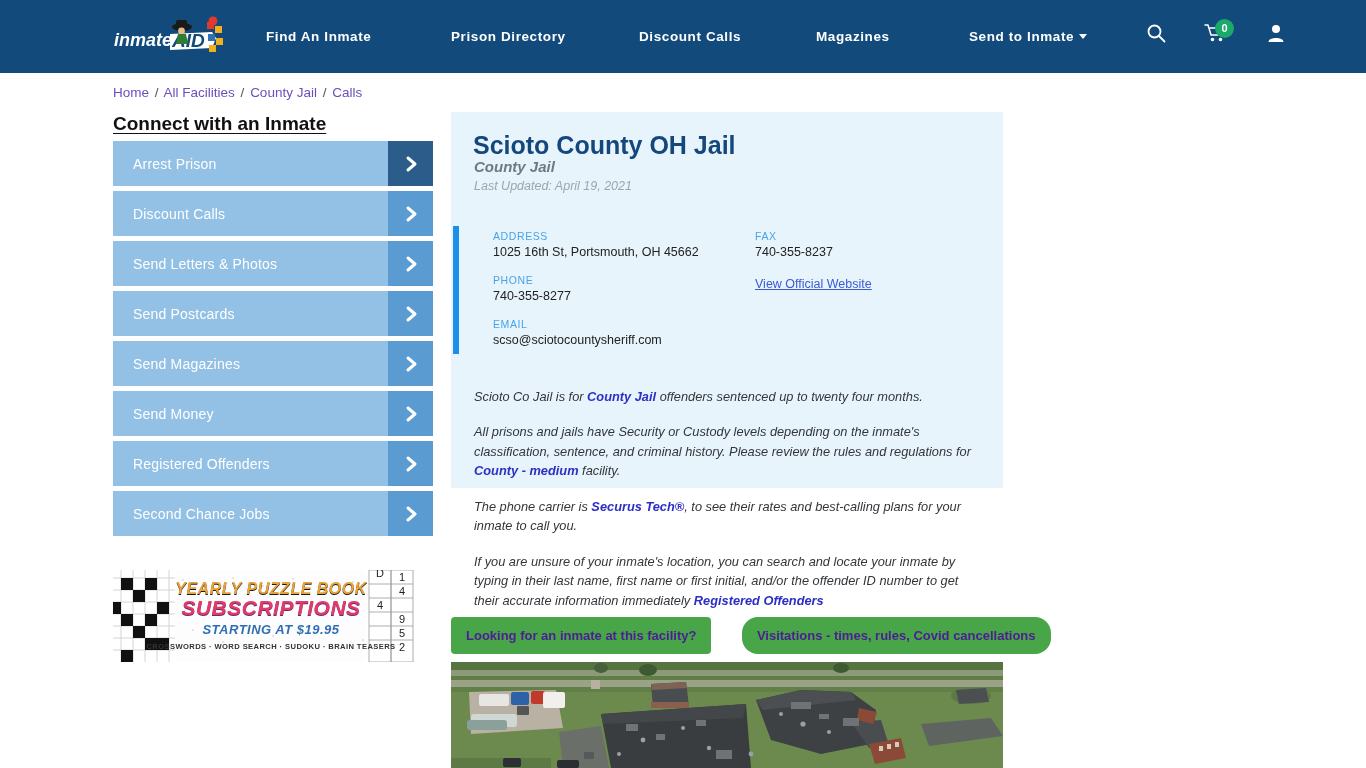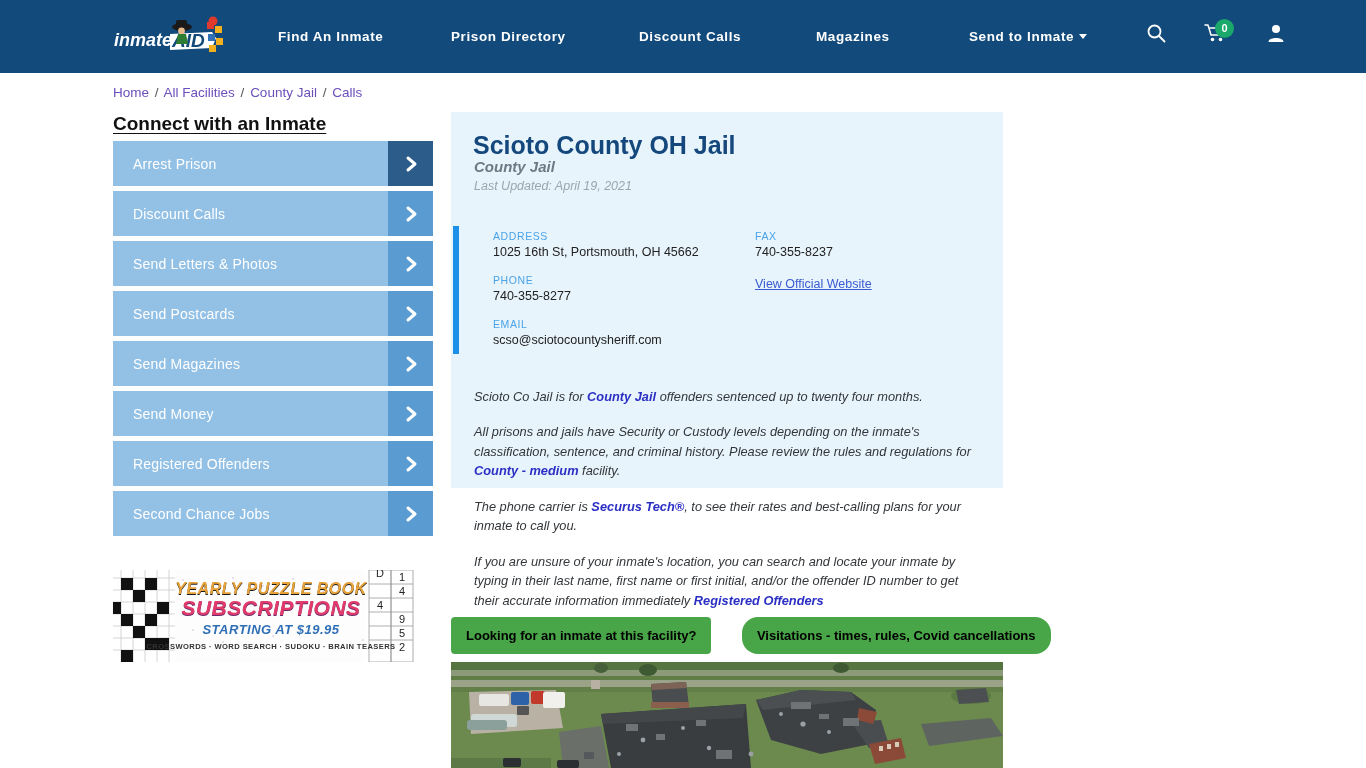--- a/index.html
+++ b/index.html
@@ -31,21 +31,21 @@
   }
   .nav-link {
     color: #ffffff;
     font-size: 13.5px;
     font-weight: bold;
     letter-spacing: .6px;
     text-decoration: none;
     white-space: nowrap;
     cursor: pointer;
   }
-  .nl1 { position: absolute; left: 14px; padding-left: 9px; }
+  .nl1 { position: absolute; left: 2px; padding-left: 9px; }
   .nl2 { position: absolute; left: 196px; }
   .nl3 { position: absolute; left: 384px; }
   .nl4 { position: absolute; left: 561px; }
   .nl5 { position: absolute; left: 714px; }
   .caret {
     display: inline-block;
     margin-left: 5px;
     border-left: 4.5px solid transparent;
     border-right: 4.5px solid transparent;
     border-top: 5px solid #ffffff;
@@ -182,21 +182,21 @@
   }
   .body-copy a {
     color: #2b2fc4; font-weight: bold; text-decoration: none; cursor: pointer;
   }
 
   
   .btn-row { position: absolute; left: 451px; top: 617px; }
   .gbtn {
     display: inline-block;
     background: #48a548;
-    color: #000000;
+    color: #4c1d95;
     font-size: 13px;
     font-weight: bold;
     border-radius: 4px;
     padding: 11px 15px;
     border: none;
     cursor: pointer;
     font-family: "Liberation Sans", sans-serif;
     white-space: nowrap;
   }
   .gbtn + .gbtn { margin-left: 26px; border-radius: 16px; }

